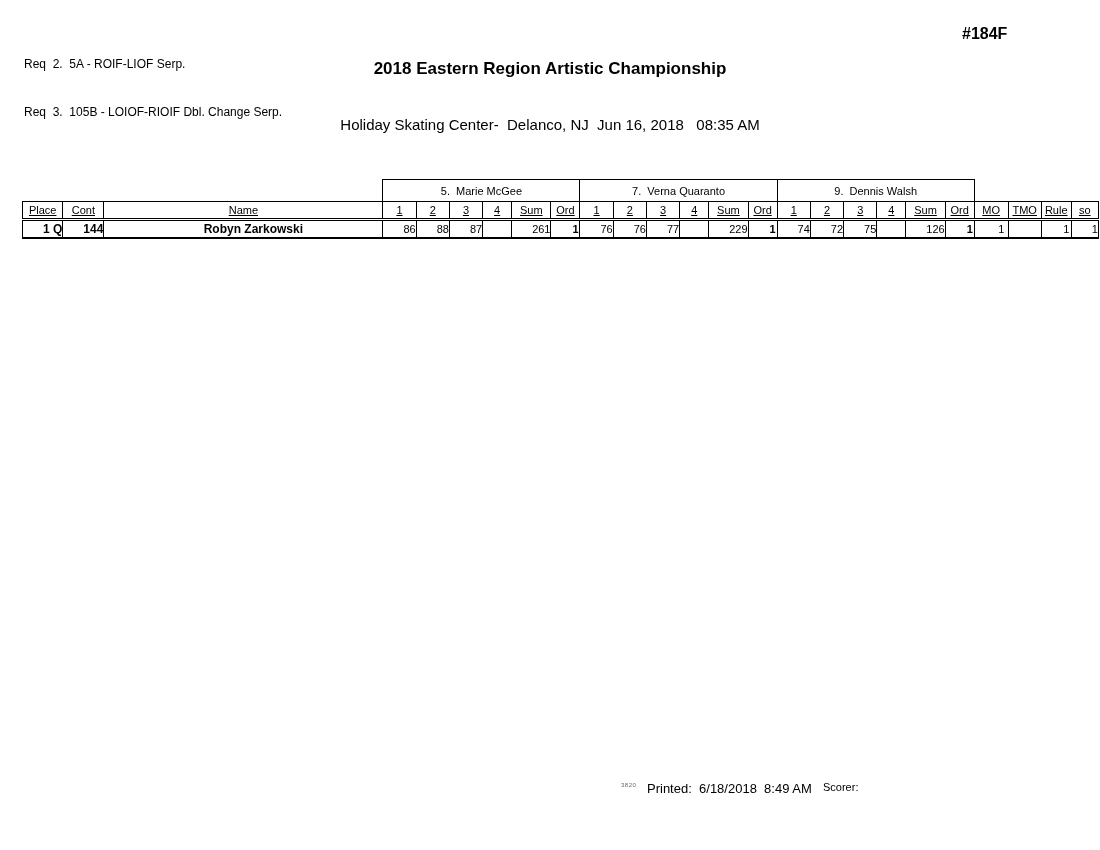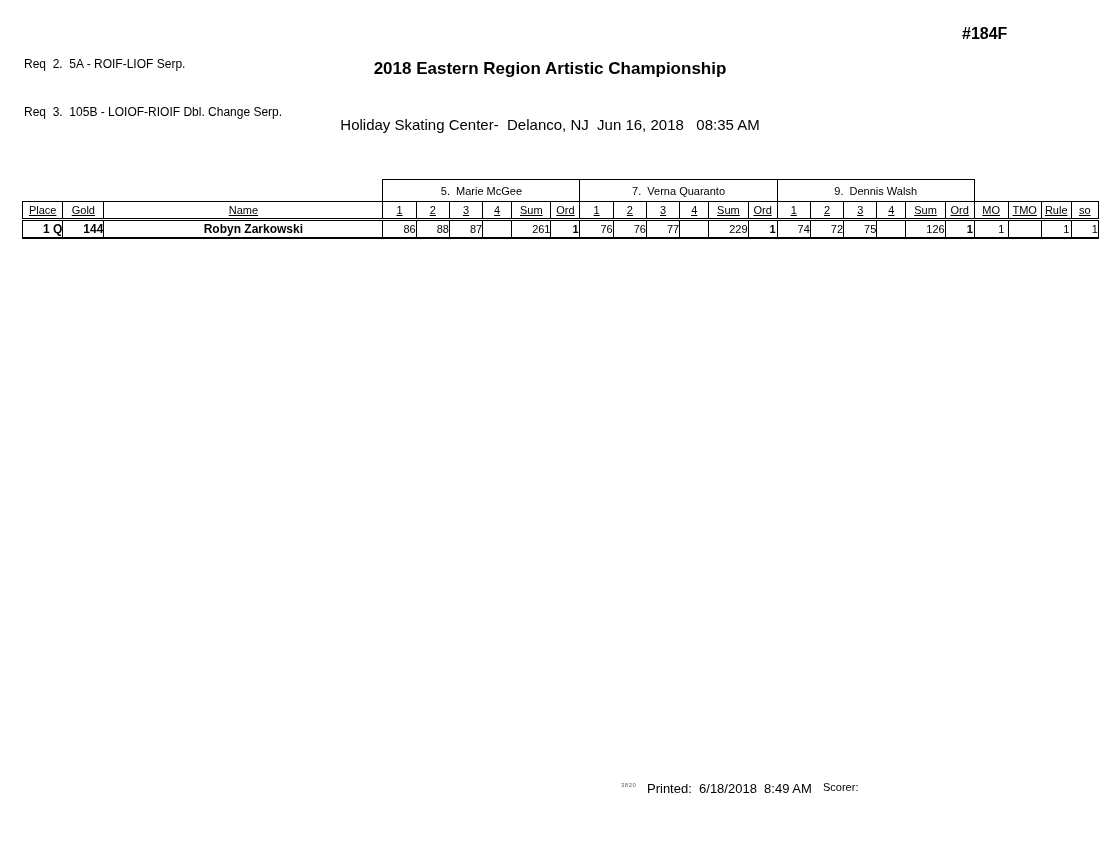--- a/index.html
+++ b/index.html
@@ -150,21 +150,21 @@
     <tbody>
         <tr class="judge-row">
       <td class="blank-cell" colspan="3"></td>
       <td class="judge-box" colspan="6">5.  Marie McGee</td>
       <td class="judge-box" colspan="6">7.  Verna Quaranto</td>
       <td class="judge-box" colspan="6">9.  Dennis Walsh</td>
       <td class="blank-cell" colspan="4"></td>
     </tr>
     <tr class="colhead-row">
       <td>Place</td>
-      <td>Gold</td>
+      <td>Cont</td>
       <td class="name-col">Name</td>
 
       <td>1</td>
       <td>2</td>
       <td>3</td>
       <td>4</td>
       <td>Sum</td>
       <td class="ord-col">Ord</td>
 
       <td>1</td>

